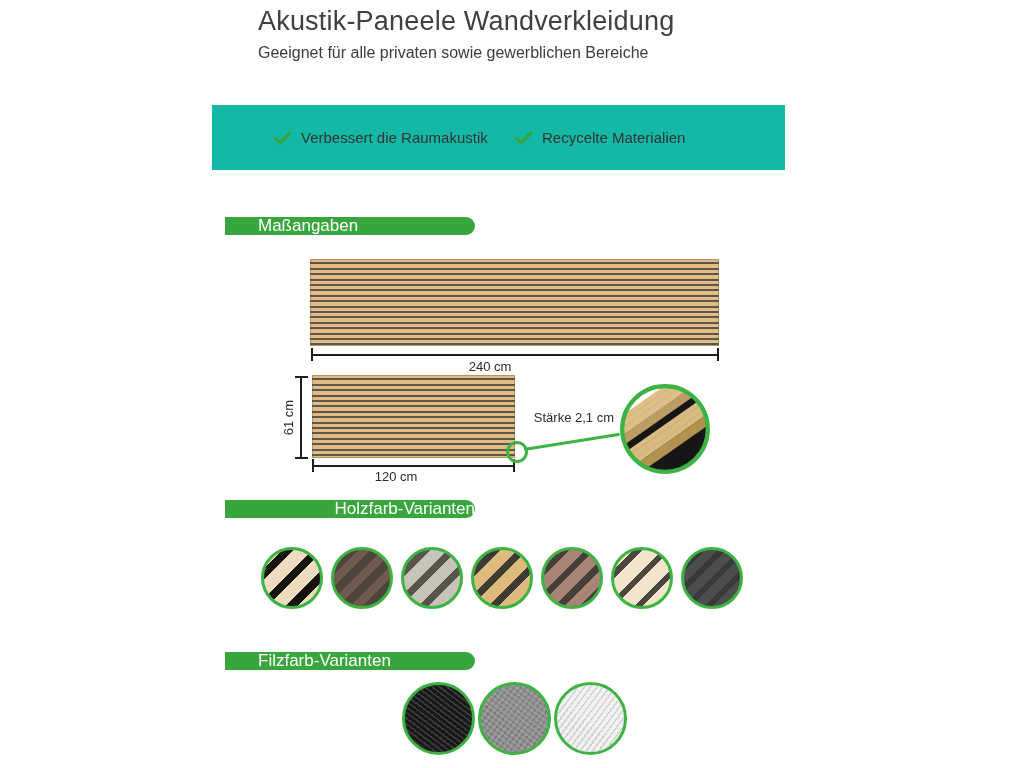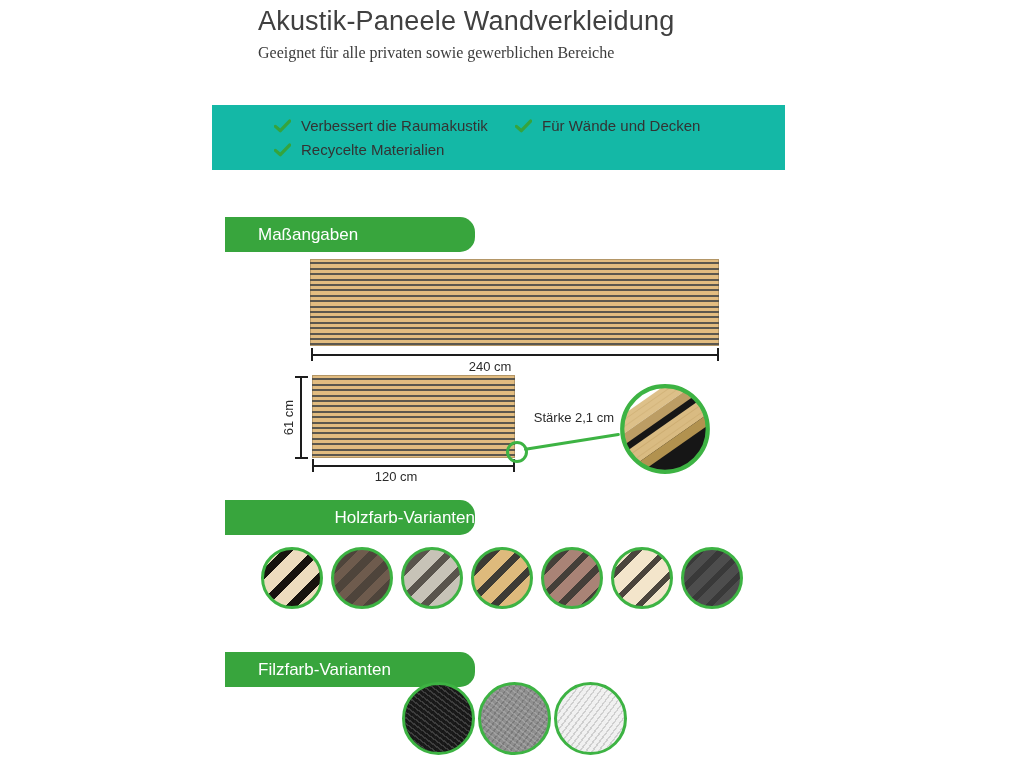--- a/index.html
+++ b/index.html
@@ -3,32 +3,32 @@
 <meta charset="utf-8">
 <style>
   html,body{margin:0;padding:0;background:#fff;}
   .stage{
     position:relative;width:1024px;height:768px;overflow:hidden;background:#ffffff;
     font-family:"Liberation Sans","DejaVu Sans",sans-serif;color:#3a3a3a;
   }
   
   .hdr{position:absolute;left:258px;top:6px;}
   .hdr h1{margin:0;font-size:27px;font-weight:500;color:#404040;letter-spacing:.2px;}
-  .hdr p{margin:7px 0 0 0;font-size:16px;color:#3c3c3c;font-family:Liberation Serif, serif;}
+  .hdr p{margin:7px 0 0 0;font-size:16px;color:#3c3c3c;}
   
   .features{
     position:absolute;left:212px;top:105px;width:573px;height:65px;background:#14b8a6;
     display:grid;grid-template-columns:241px auto;row-gap:7px;align-content:center;
     padding-left:62px;box-sizing:border-box;
   }
   .feat{display:flex;align-items:center;gap:10px;font-size:15px;color:#333;}
   .feat svg{flex:0 0 auto;}
   
   .pill{
-    position:absolute;left:225px;width:250px;height:35px;background:#38a53d;
+    position:absolute;left:225px;width:250px;height:18px;background:#38a53d;
     border-radius:0 15px 15px 0;display:flex;align-items:center;
     color:#fff;font-size:17px;padding-left:33px;box-sizing:border-box;
   }
   
   .panel{position:absolute;box-shadow:inset 0 0 0 1px rgba(92,80,58,.35);}
   .panel-large{left:310px;top:259px;width:409px;height:87px;}
   .panel-small{left:312px;top:375px;width:203px;height:83px;}
   
   .dimline{position:absolute;background:#1d1d1d;}
   .dim-label{position:absolute;font-size:13px;color:#2b2b2b;text-align:center;}
@@ -66,26 +66,20 @@
     <h1>Akustik-Paneele Wandverkleidung</h1>
     <p>Geeignet für alle privaten sowie gewerblichen Bereiche</p>
   </div>
 
   <div class="features">
     <div class="feat">
       <svg width="17" height="14" viewBox="0 0 24 19">
           <path d="M2 10 L9 16.2 L22 2.5" fill="none" stroke="#35a43c" stroke-width="4.6" stroke-linecap="round" stroke-linejoin="round"></path>
         </svg>
       <span>Verbessert die Raumakustik</span>
-    </div>
-    <div class="feat">
-      <svg width="17" height="14" viewBox="0 0 24 19">
-          <path d="M2 10 L9 16.2 L22 2.5" fill="none" stroke="#35a43c" stroke-width="4.6" stroke-linecap="round" stroke-linejoin="round"></path>
-        </svg>
-      <span>Für Wände und Decken</span>
     </div>
     <div class="feat">
       <svg width="17" height="14" viewBox="0 0 24 19">
           <path d="M2 10 L9 16.2 L22 2.5" fill="none" stroke="#35a43c" stroke-width="4.6" stroke-linecap="round" stroke-linejoin="round"></path>
         </svg>
       <span>Recycelte Materialien</span>
     </div>
   </div>
 
   <div class="pill" style="top:217px;">

